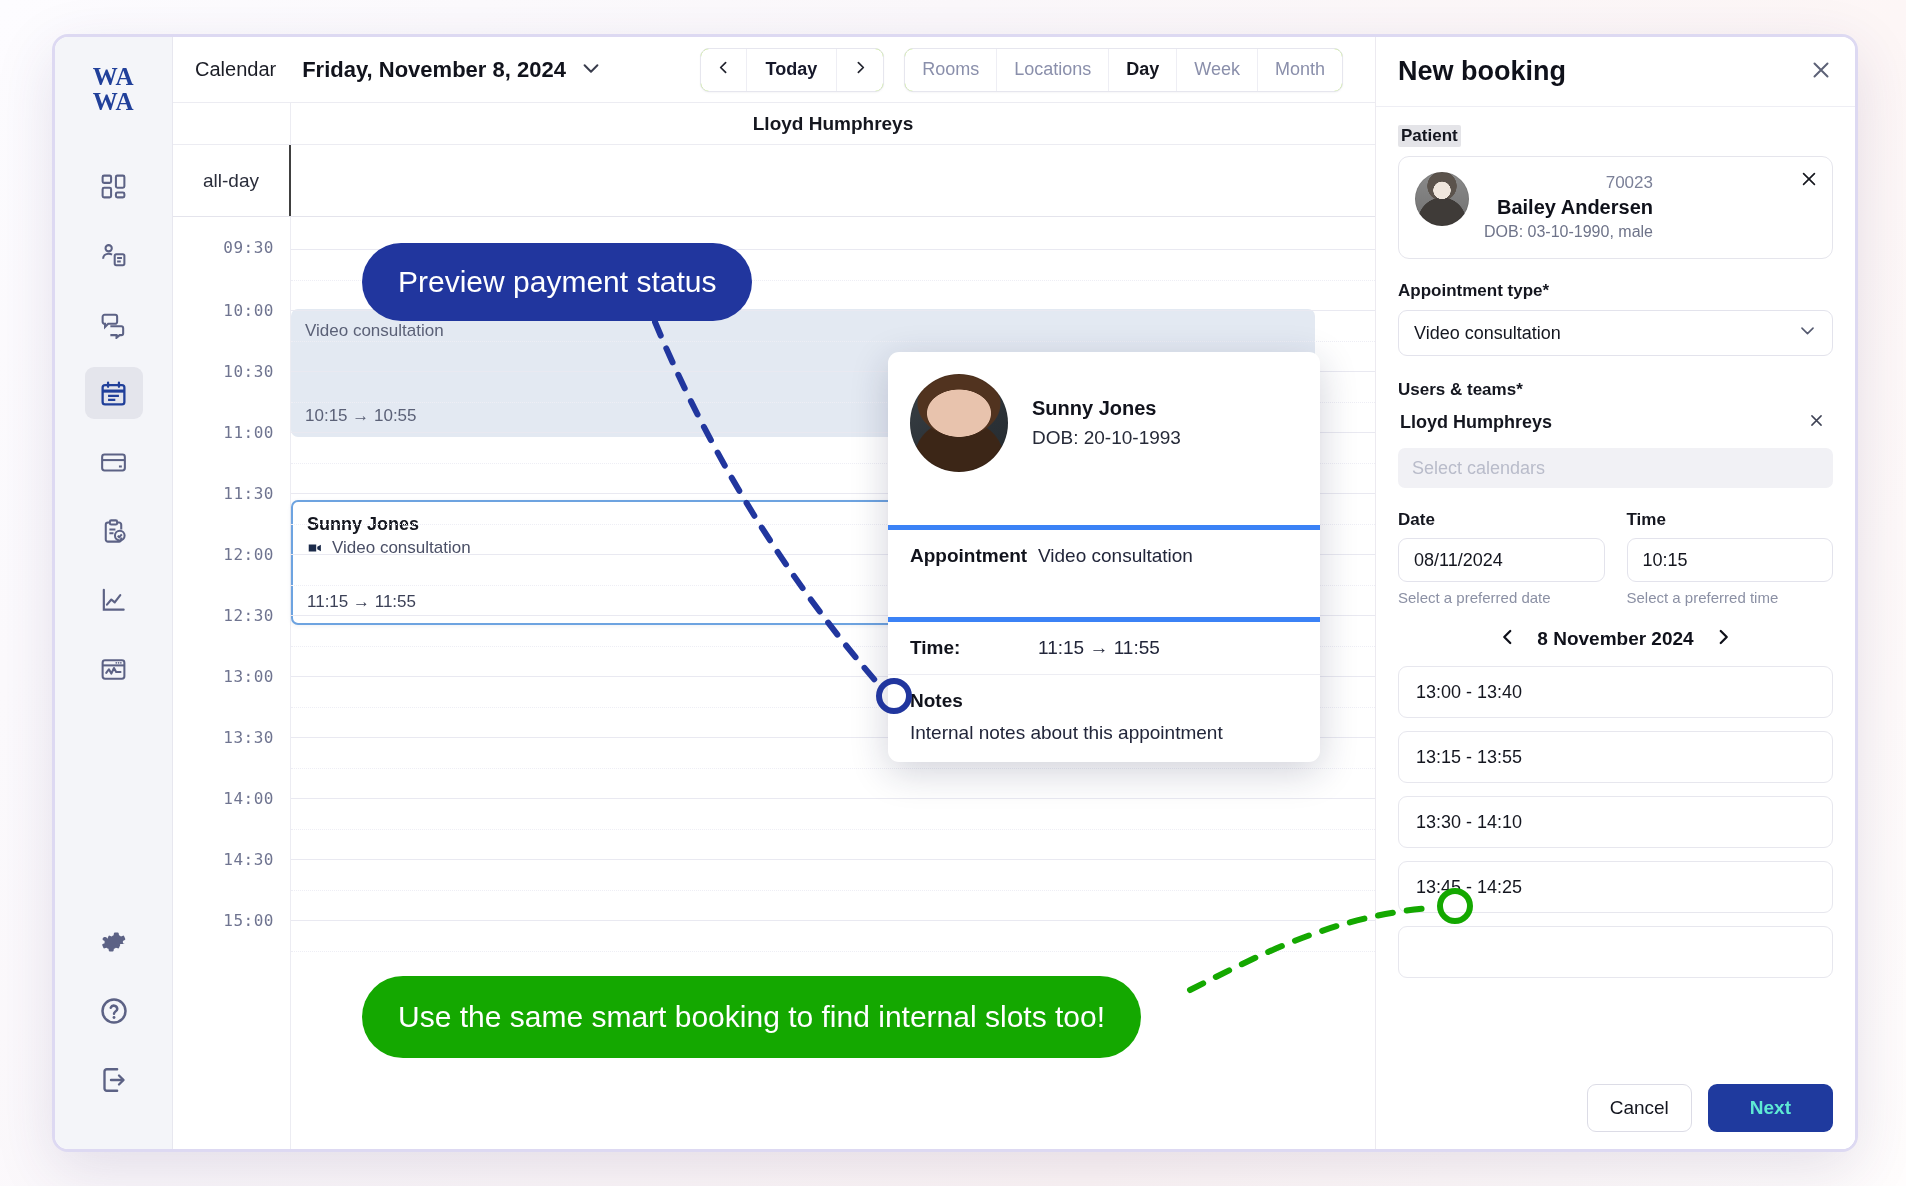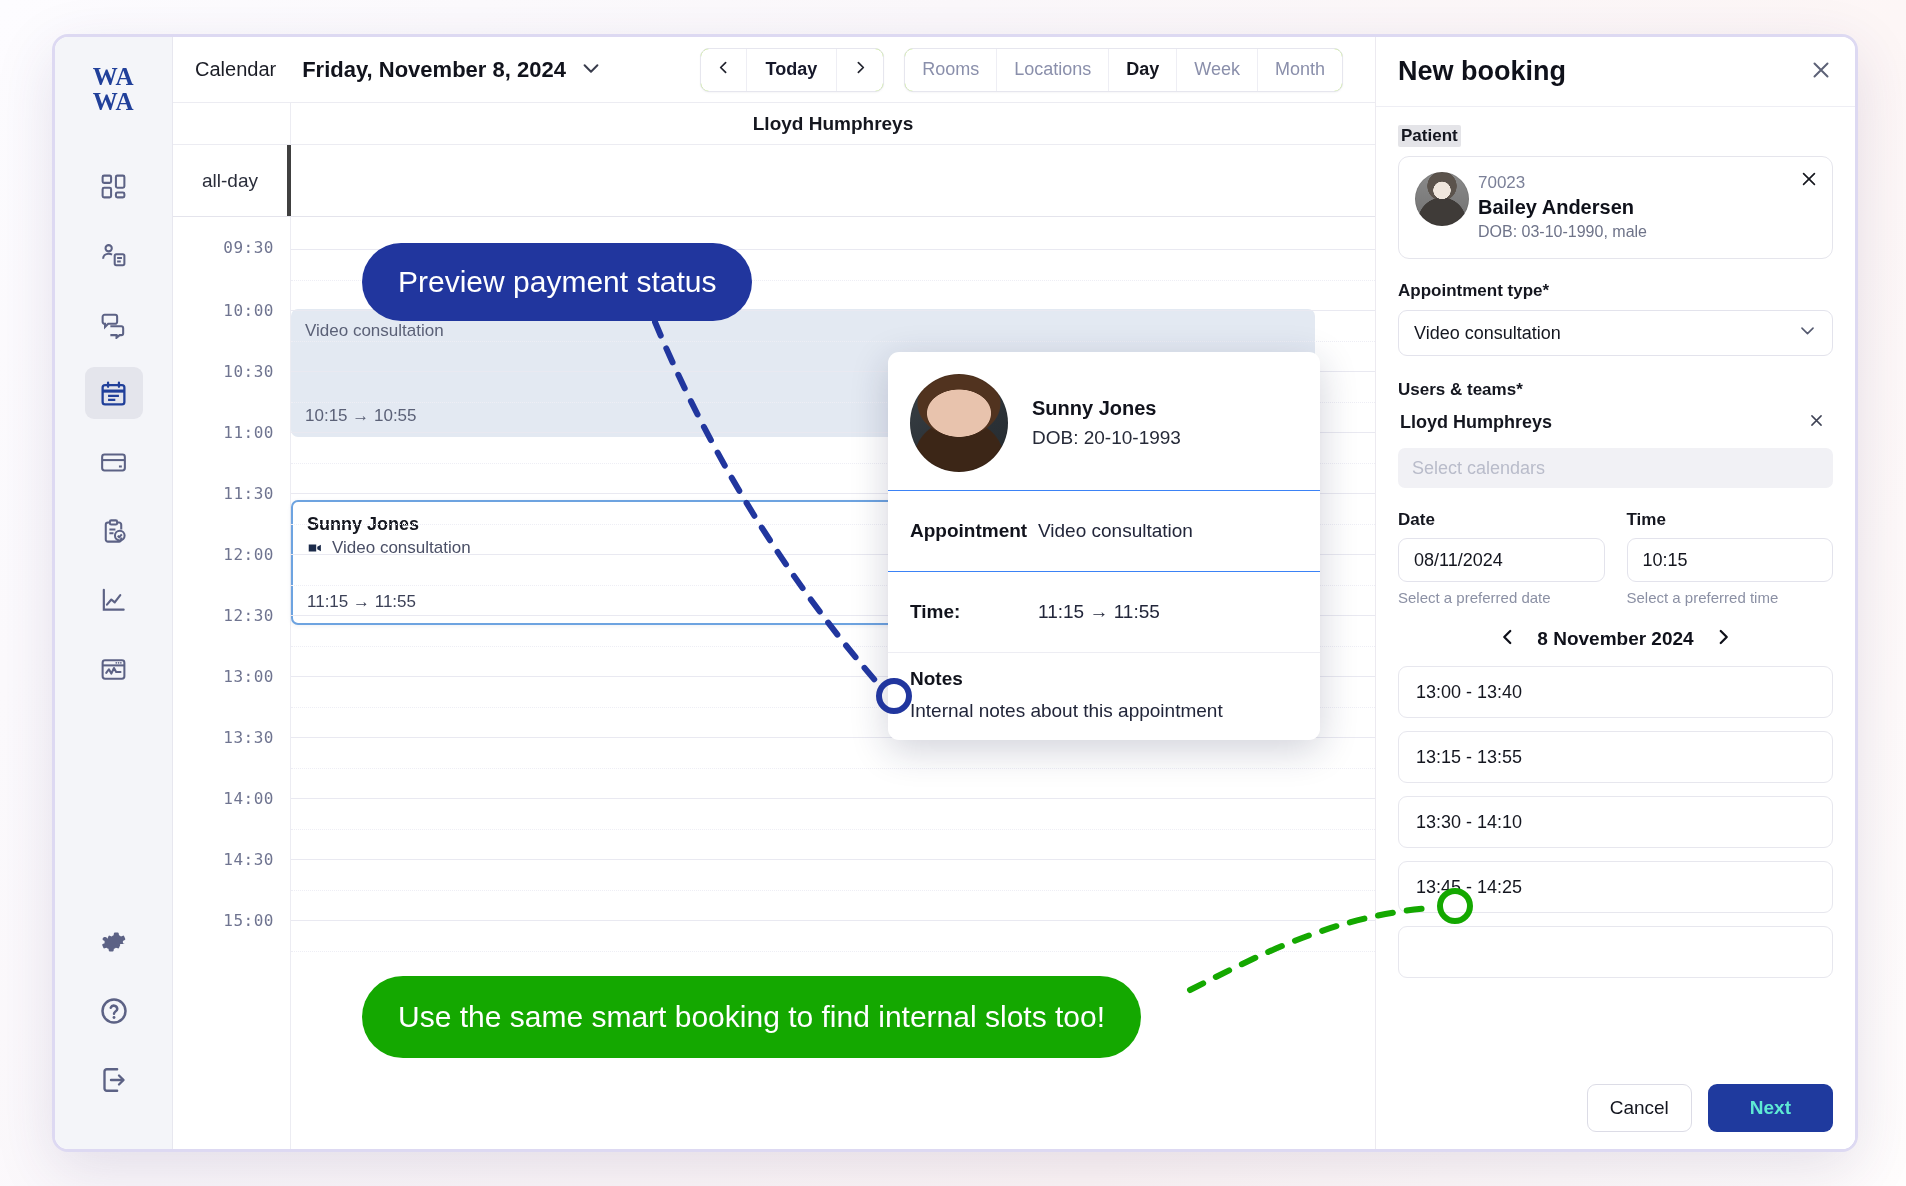--- a/index.html
+++ b/index.html
@@ -136,21 +136,21 @@
     font-size: 19px; font-weight: 700; color: #15171f;
   }
   .allday {
     height: 72px;
     display: flex;
     border-bottom: 1px solid #e4e4ec;
     flex: none;
   }
   .allday .gutter {
     width: 118px; flex: none;
-    border-right: 4px solid #404040;
+    border-right: 2px solid #404040;
     display: flex; align-items: center; justify-content: center;
     font-size: 19px; color: #2a2d3a;
   }
   .allday .body { flex: 1 1 auto; }
 
   
   .gridwrap {
     flex: 1 1 auto;
     position: relative;
     overflow: hidden;
@@ -217,23 +217,24 @@
   .panel-body { flex: 1 1 auto; padding: 18px 22px 0 22px; overflow: hidden; position: relative; }
 
   .field-label { font-size: 17px; font-weight: 700; color: #14161f; margin-bottom: 9px; }
   .field-label.hl { background: #e4e4e8; display: inline-block; padding: 1px 3px; border-radius: 2px; }
   .req { color: #14161f; }
 
   .patient-card {
     border: 1px solid #e5e5ec;
     border-radius: 11px;
     padding: 15px 16px;
-    display: flex; align-items: flex-start; gap: 9px;
+    display: flex; align-items: flex-start; gap: 15px;
     position: relative;
     margin-bottom: 22px;
+    text-align: right;
   }
   .avatar {
     width: 54px; height: 54px; border-radius: 50%;
     flex: none;
     background:
       radial-gradient(circle at 50% 34%, #efe6dd 0 19%, transparent 20%),
       radial-gradient(circle at 50% 92%, #3f3b38 0 42%, transparent 43%),
       radial-gradient(circle at 50% 26%, #5b534c 0 30%, transparent 31%),
       linear-gradient(#8b8b8b, #6f6f6f);
     box-shadow: inset 0 0 0 1px rgba(0,0,0,0.07);
@@ -351,23 +352,24 @@
     background:
       radial-gradient(ellipse 46% 34% at 50% 40%, #e8c3ad 0 70%, transparent 72%),
       radial-gradient(ellipse 58% 46% at 50% 30%, #51331f 0 72%, transparent 74%),
       radial-gradient(ellipse 64% 56% at 50% 86%, #3c2617 0 70%, transparent 72%),
       linear-gradient(150deg, #3b4248 0%, #2b3136 60%, #232a2f 100%);
     box-shadow: inset 0 0 0 1px rgba(0,0,0,0.08);
   }
   .pu-name { font-size: 20px; font-weight: 700; color: #11131c; }
   .pu-dob { font-size: 19px; color: #262a38; margin-top: 7px; }
   .pu-row {
-    display: flex; padding: 29px 22px;
-    border-top: 1px solid #3b82f6;
+    display: flex; padding: 15px 22px;
+    border-top: 5px solid #3b82f6;
     font-size: 19px;
+    margin-top: 35px;
   }
   .pu-k { width: 128px; flex: none; font-weight: 700; color: #11131c; }
   .pu-v { color: #22263a; }
   .pu-notes { padding: 15px 22px 18px 22px; border-top: 1px solid #ededf3; }
   .pu-notes .t { font-size: 19px; font-weight: 700; color: #11131c; margin-bottom: 10px; }
   .pu-notes .b { font-size: 19px; color: #22263a; }
   .pu-pay {
     display: flex; align-items: center; gap: 11px;
     padding: 0 22px 20px 22px;
     color: #f07519; font-size: 19px;

